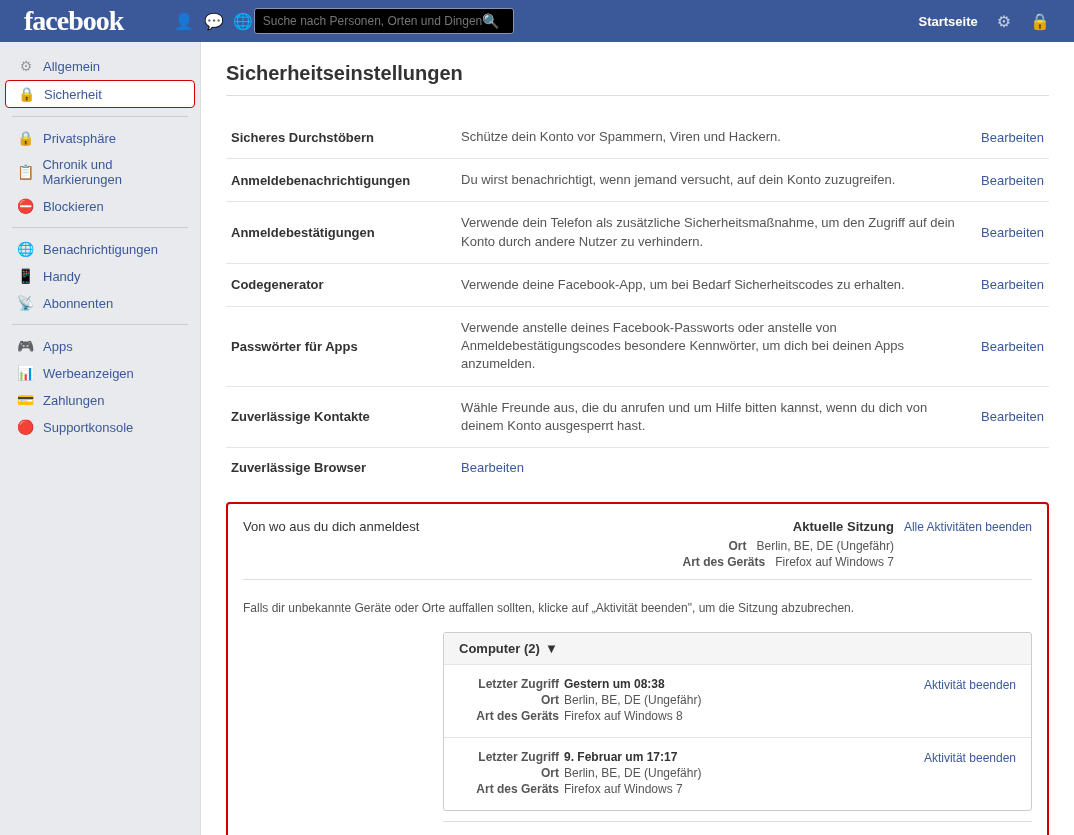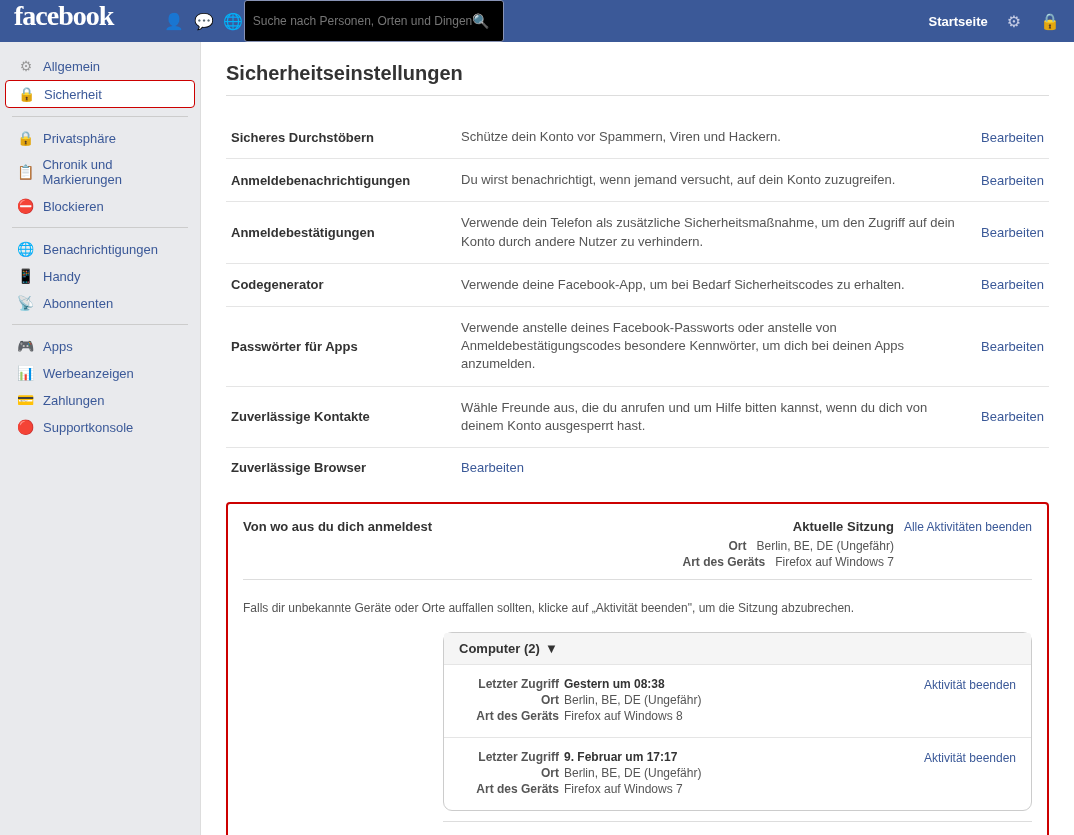--- a/index.html
+++ b/index.html
@@ -3,21 +3,22 @@
   <meta charset="utf-8">
   <style>
     * { margin: 0; padding: 0; box-sizing: border-box; }
     body { font-family: Arial, Helvetica, sans-serif; font-size: 13px; background: #e9eaed; color: #333; }
 
     
     #topnav {
       background: #3b5998;
       height: 42px;
       display: flex;
-      padding: 0 14px;
+      align-items: center;
+      padding: 0 24px;
       position: relative;
     }
     #topnav .logo {
       font-family: Georgia, serif;
       font-size: 28px;
       font-weight: bold;
       color: #fff;
       letter-spacing: -1px;
       margin-right: 15px;
       min-width: 120px;
@@ -179,21 +180,21 @@
 
     
     .session-box {
       border: 2px solid #cc0000;
       border-radius: 4px;
       margin-top: 15px;
       padding: 15px;
       background: #fff;
     }
     .session-title {
-      font-weight: bold;
+      font-weight: normal;
       font-size: 13px;
       color: #333;
       align-self: start;
     }
     .alle-aktivitaten-link {
       color: #3b5998;
       font-size: 12px;
       text-decoration: none;
       white-space: nowrap;
       align-self: start;
@@ -202,21 +203,21 @@
     .session-note {
       font-size: 12px;
       color: #555;
       margin: 10px 0 15px 0;
       line-height: 1.4;
     }
 
     
     .device-dropdown {
       border: 1px solid #ccc;
-      border-radius: 9px;
+      border-radius: 3px;
       margin-bottom: 10px;
     }
     .device-dropdown-header {
       background: #f5f5f5;
       padding: 8px 15px;
       font-weight: bold;
       font-size: 13px;
       color: #333;
       cursor: pointer;
       border-radius: 3px 3px 0 0;

